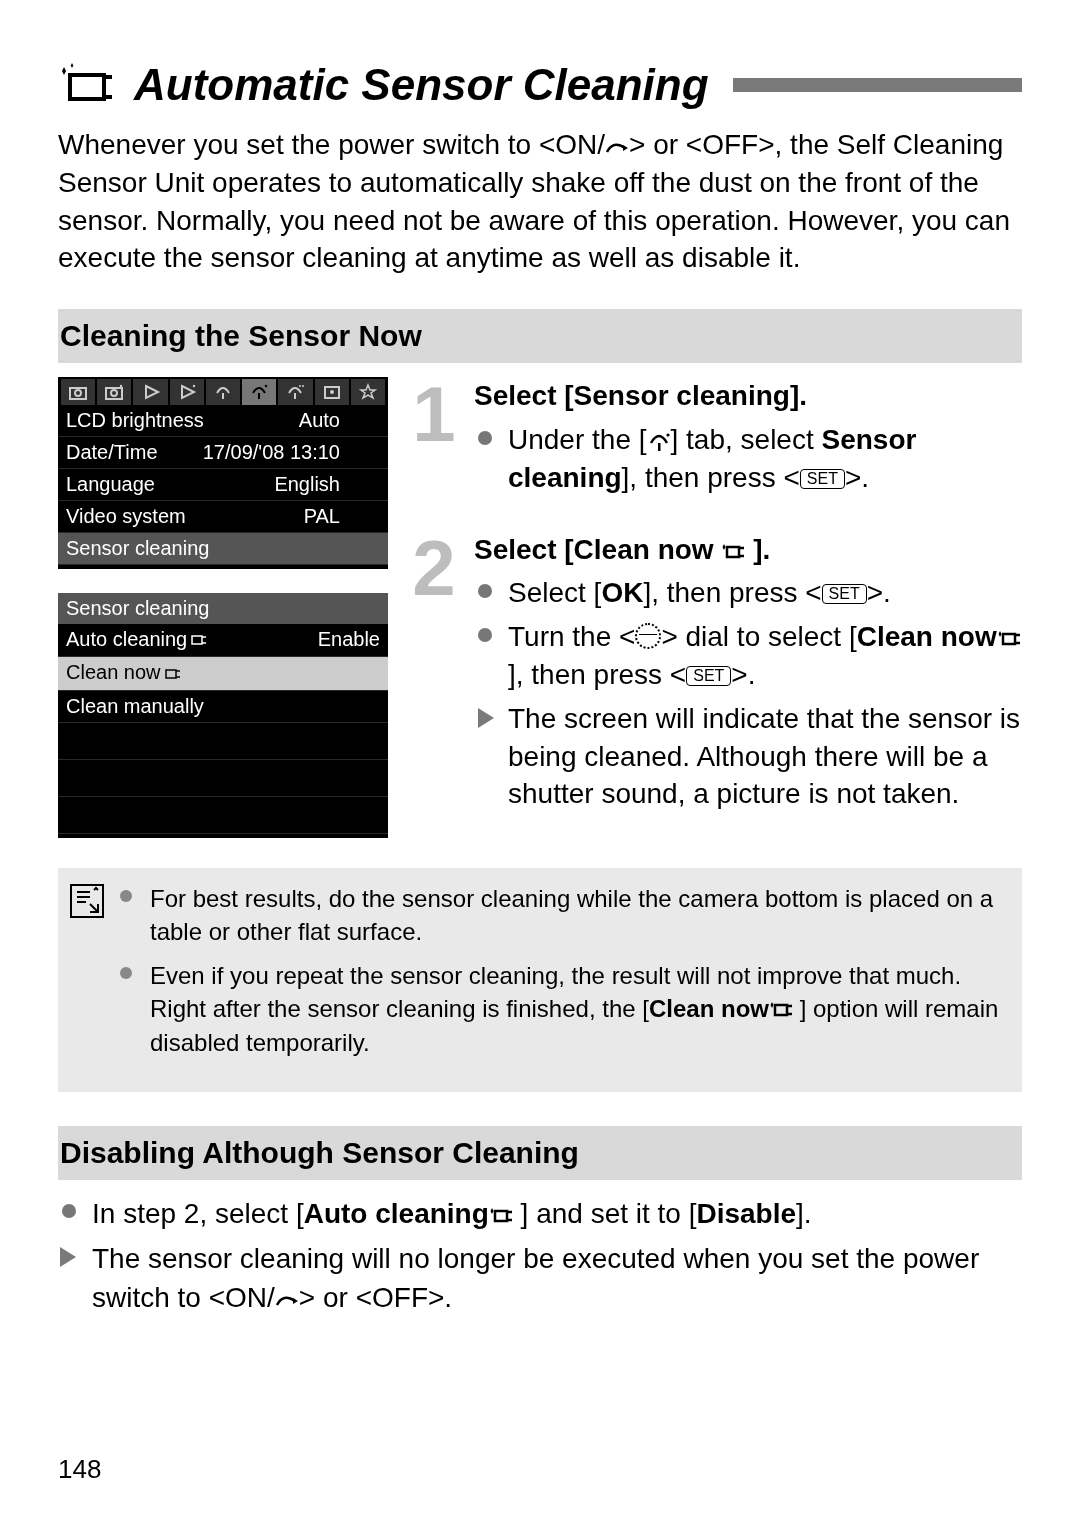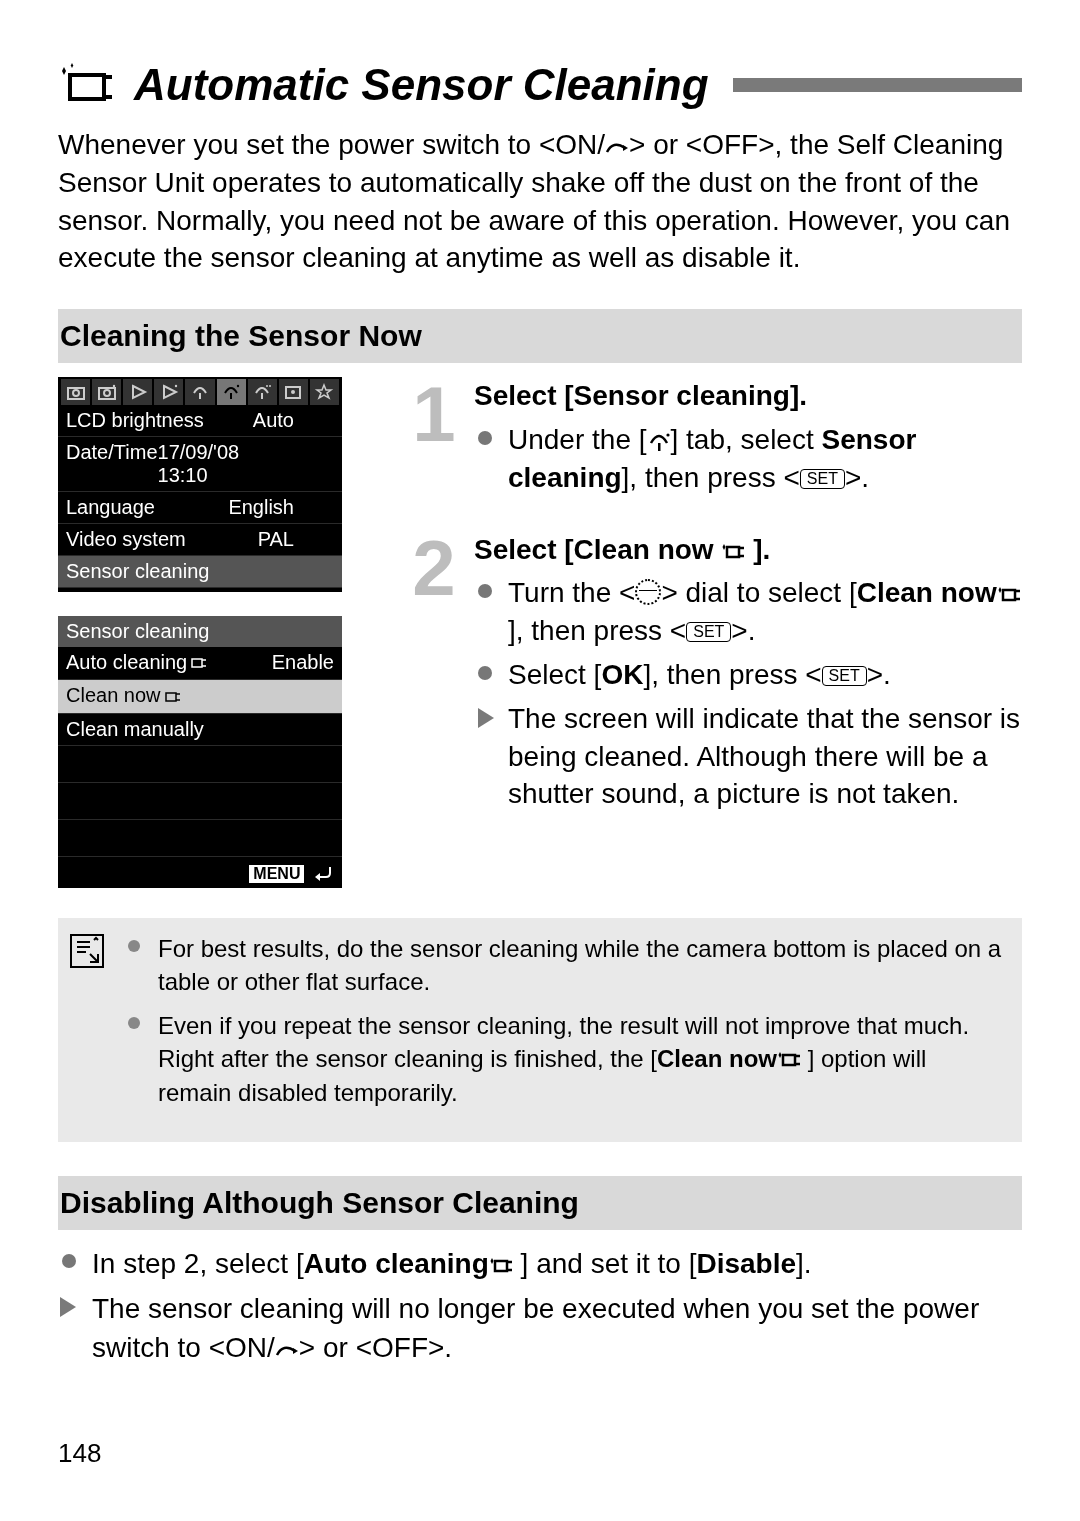--- a/index.html
+++ b/index.html
@@ -65,21 +65,21 @@
     gap: 18px;
     align-items: flex-start;
   }
   .col-left  { flex: 0 0 330px; }
   .col-right { flex: 1 1 auto; }
 
   
   .lcd {
     background: #000;
     color: #fff;
-    width: 284px;
+    width: 330px;
     font-family: Arial, sans-serif;
     font-size: 20px;
     padding-bottom: 4px;
     margin-bottom: 24px;
   }
   .lcd-tabs {
     display: flex;
     background: #000;
     padding: 2px 2px 0 2px;
   }
@@ -168,21 +168,21 @@
   }
   .dial-icon::after{
     content:""; position:absolute; left:2px; right:2px; top:9px;
     border-top:1.5px solid #000;
   }
 
   
   .note-box {
     background:#e9e9e9;
     display:flex;
-    gap:20px;
+    gap:12px;
     padding:14px 18px 22px 10px;
     margin-top:6px;
     margin-bottom:34px;
     font-size:24px;
     line-height:1.4;
   }
   .note-box .note-icon { flex:0 0 40px; }
   .note-box ul{ list-style:none; margin:0; padding:0;}
   .note-box li{ position:relative; padding-left:30px; margin-bottom:10px;}
   .note-box li::before{
@@ -199,21 +199,21 @@
   }
   .disable-list li.arrow::before{
     content:""; position:absolute; left:2px; top:8px;
     width:0;height:0;
     border-left:16px solid #7a7a7a;
     border-top:10px solid transparent;
     border-bottom:10px solid transparent;
   }
 
   .pagenum {
-    position:absolute; left:58px; bottom:52px;
+    position:absolute; left:58px; bottom:36px;
     font-size:26px;
   }
 
   b{font-weight:bold;}
 </style>
 </head>
 <body>
 
 <div class="page">
 
@@ -340,27 +340,20 @@
                   <line x1="13" y1="4" x2="17" y2="4" stroke="#000" stroke-width="1.5"></line>
                   <line x1="13" y1="10" x2="17" y2="10" stroke="#000" stroke-width="1.5"></line>
                 </svg></span></span>
         </div>
         <div class="lcd2-row">
           <span>Clean manually</span>
         </div>
         <div class="lcd2-row blank"></div>
         <div class="lcd2-row blank"></div>
         <div class="lcd2-row blank"></div>
-        <div class="lcd2-foot">
-          <span class="menu-badge">MENU</span>
-          <span class="icon-inline" style="color:#fff"><svg viewBox="0 0 24 22">
-                <path d="M20 6 v6 q0 4 -4 4 h-8" fill="none" stroke="#fff" stroke-width="2"></path>
-                <path d="M10 12 l-5 4 l5 4 z" fill="#fff"></path>
-              </svg></span>
-        </div>
       </div>
     </div>
 
     <div class="col-right">
 
       <div class="step">
         <div class="num">1</div>
         <div class="body">
           <div class="step-title">Select [Sensor cleaning].</div>
           <ul class="bullets">
@@ -383,29 +376,29 @@
             <span class="icon-inline"><svg viewBox="0 0 24 22">
                   <path d="M3 3 l1.5 3 l-1.5 3 l-1.5 -3z" fill="#000"></path>
                   <rect x="6" y="6" width="12" height="10" fill="none" stroke="#000" stroke-width="2.5"></rect>
                   <line x1="18" y1="7" x2="23" y2="7" stroke="#000" stroke-width="2.5"></line>
                   <line x1="18" y1="15" x2="23" y2="15" stroke="#000" stroke-width="2.5"></line>
                 </svg></span>
             <span> ].</span>
           </div>
           <ul class="bullets">
             <li>
+              <span>Select [</span><b>OK</b><span>], then press &lt;</span><span class="set-badge">SET</span><span>&gt;.</span>
+            </li>
+            <li>
               <span>Turn the &lt;</span><span class="dial-icon"></span><span>&gt; dial to select [</span><b>Clean now</b><span class="icon-inline"><svg viewBox="0 0 24 22">
                     <path d="M3 3 l1.5 3 l-1.5 3 l-1.5 -3z" fill="#000"></path>
                     <rect x="6" y="6" width="12" height="10" fill="none" stroke="#000" stroke-width="2.5"></rect>
                     <line x1="18" y1="7" x2="23" y2="7" stroke="#000" stroke-width="2.5"></line>
                     <line x1="18" y1="15" x2="23" y2="15" stroke="#000" stroke-width="2.5"></line>
                   </svg></span><span> ], then press &lt;</span><span class="set-badge">SET</span><span>&gt;.</span>
-            </li>
-            <li>
-              <span>Select [</span><b>OK</b><span>], then press &lt;</span><span class="set-badge">SET</span><span>&gt;.</span>
             </li>
             <li class="arrow">
               <span>The screen will indicate that the sensor is being cleaned. Although there will be a shutter sound, a picture is not taken.</span>
             </li>
           </ul>
         </div>
       </div>
     </div>
   </div>
 

